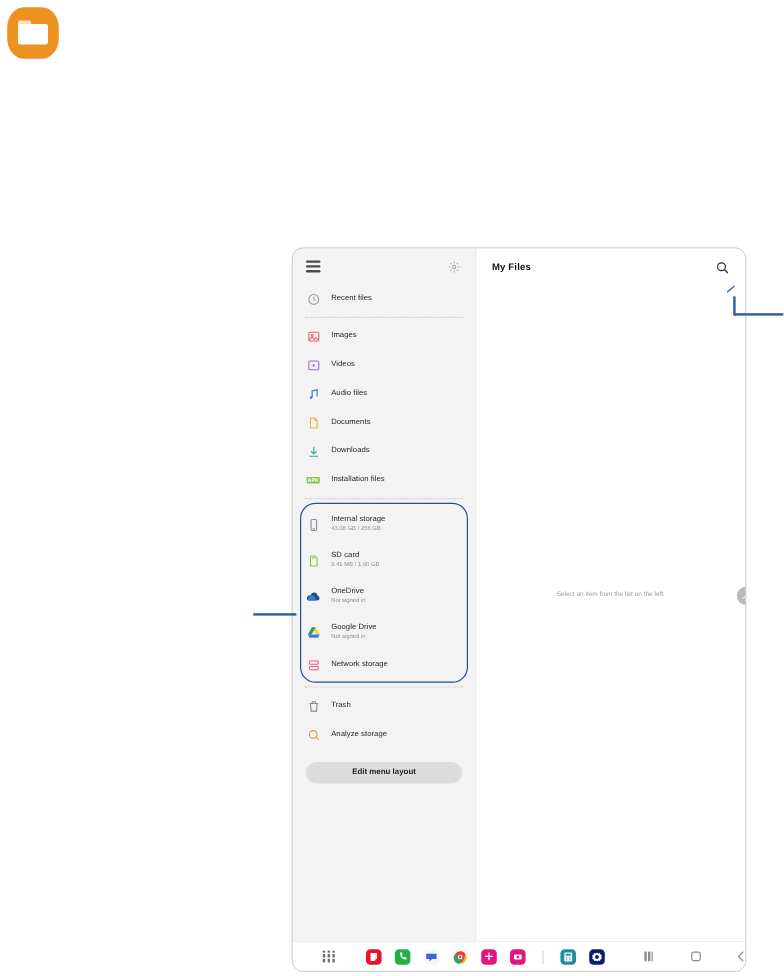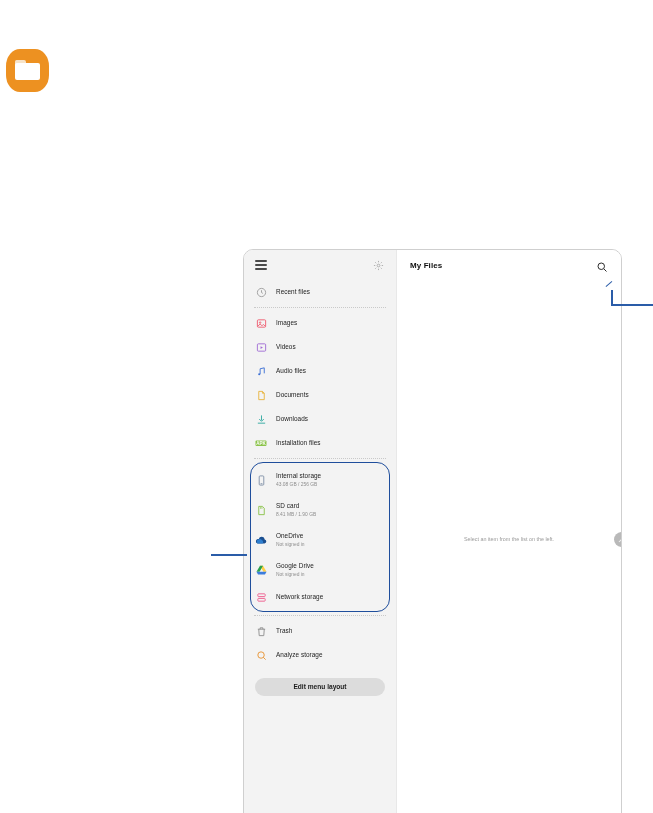--- a/index.html
+++ b/index.html
@@ -2,21 +2,21 @@
 <html><head>
 <meta charset="utf-8">
 <style>
   * { box-sizing: border-box; margin: 0; padding: 0; }
   html, body {
     width: 653px; height: 813px;
     background: #ffffff;
     font-family: "Liberation Sans", sans-serif;
     overflow: hidden;
   }
-  #root { position: relative; width: 653px; height: 714px; margin-top: 43px; }
+  #root { position: relative; width: 653px; height: 714px; }
 
   
   .app-logo {
     position: absolute; left: 6px; top: 6px;
     width: 43px; height: 43px;
     background: #ed9121;
     border-radius: 14px / 17px;
   }
   .app-logo .folder-back {
     position: absolute; left: 9px; top: 11px;

